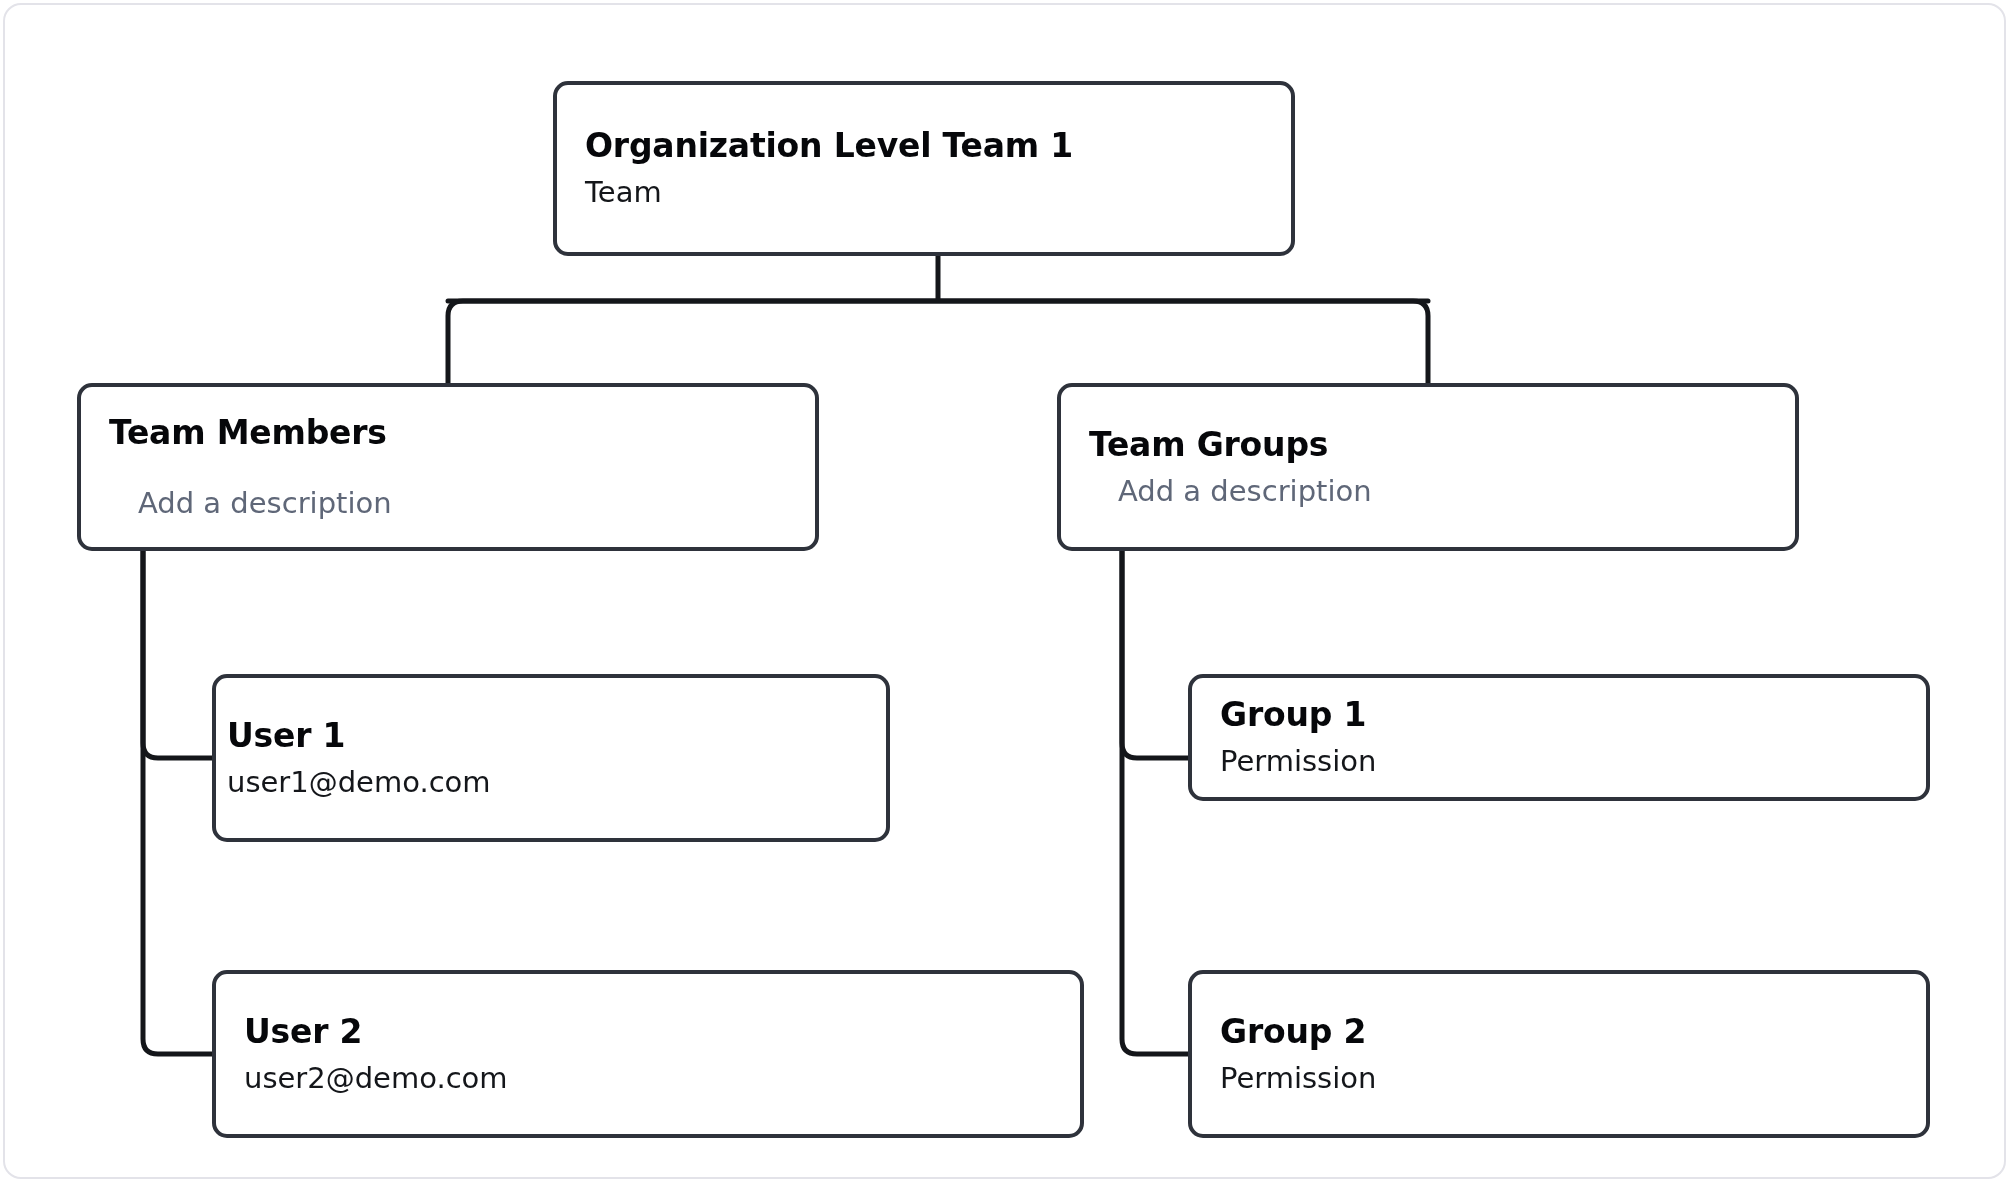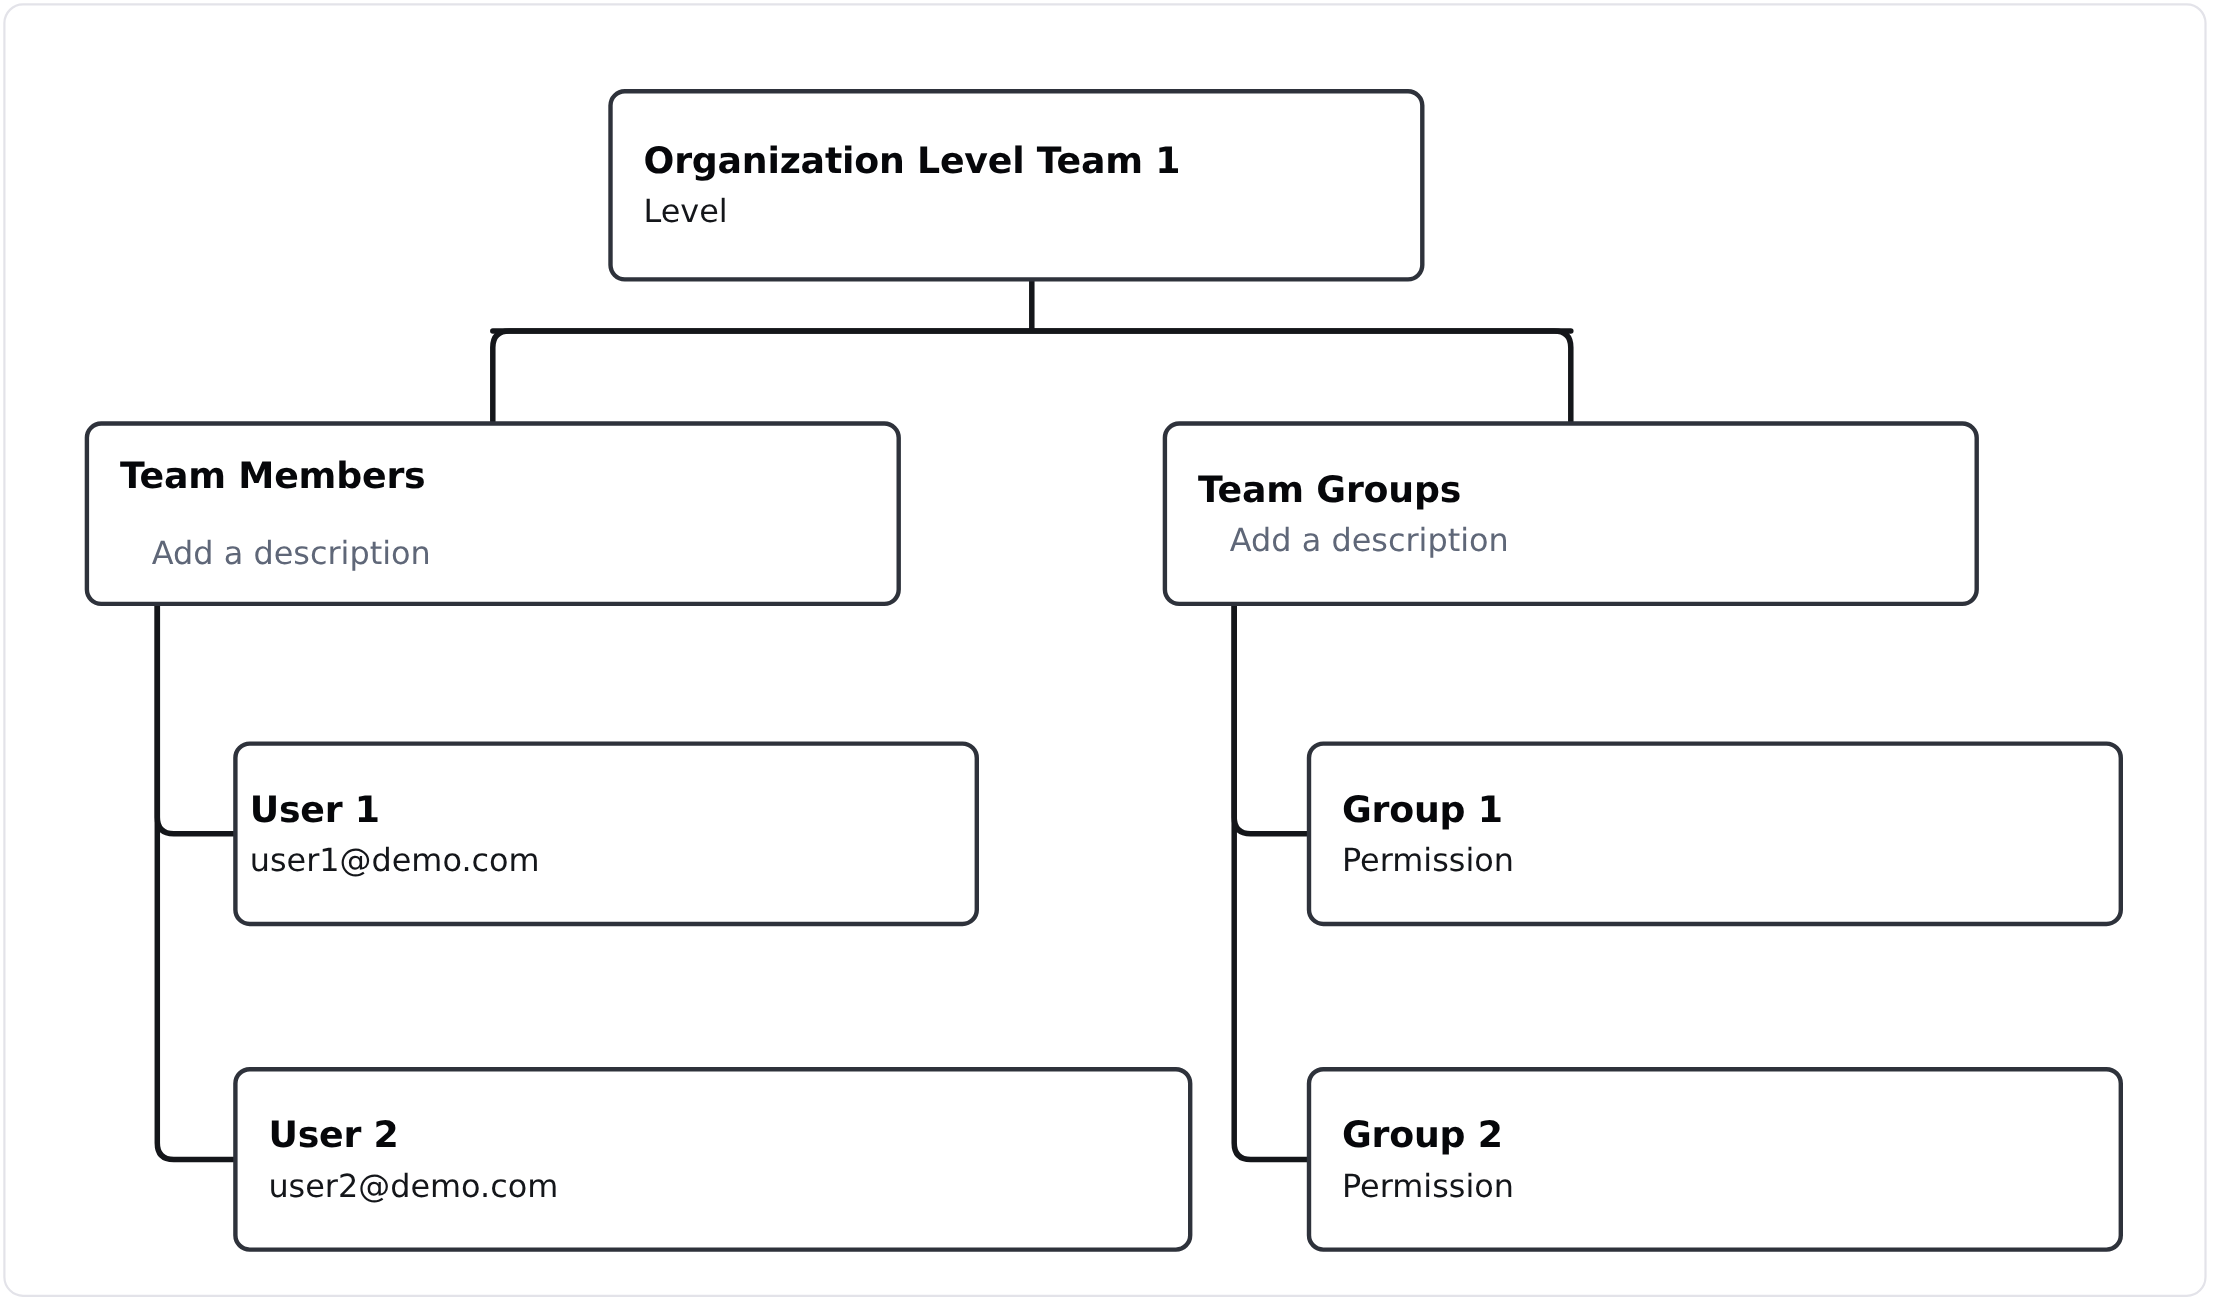--- a/index.html
+++ b/index.html
@@ -78,21 +78,21 @@
     color: #5f6778;
     margin-left: 29px;
   }
 
   
   #node-root        { left: 548px; top: 76px;  width: 742px; height: 175px; }
   #node-members     { left: 72px;  top: 378px; width: 742px; height: 168px; gap: 24px; }
   #node-groups      { left: 1052px; top: 378px; width: 742px; height: 168px; }
   #node-user-1      { left: 207px; top: 669px; width: 678px; height: 168px; padding-left: 11px; }
   #node-user-2      { left: 207px; top: 965px; width: 872px; height: 168px; }
-  #node-group-1     { left: 1183px; top: 669px; width: 742px; height: 168px; }
+  #node-group-1     { left: 1183px; top: 669px; width: 742px; height: 127px; }
   #node-group-2     { left: 1183px; top: 965px; width: 742px; height: 168px; }
 </style>
 </head>
 <body>
 
 <div id="canvas-panel">
 
   <svg id="connectors" viewBox="0 0 2003 1176" width="2003" height="1176">
 
     <path d="
@@ -125,21 +125,21 @@
     "></path>
     <path d="
       M 1117 546
       L 1117 1034 Q 1117 1049 1132 1049
       L 1183 1049
     "></path>
   </svg>
 
   <div class="node" id="node-root">
     <div class="node-title">Organization Level Team 1</div>
-    <div class="node-sub">Level</div>
+    <div class="node-sub">Team</div>
   </div>
 
   <div class="node" id="node-members">
     <div class="node-title">Team Members</div>
     <div class="node-sub placeholder">Add a description</div>
   </div>
 
   <div class="node" id="node-groups">
     <div class="node-title">Team Groups</div>
     <div class="node-sub placeholder">Add a description</div>

